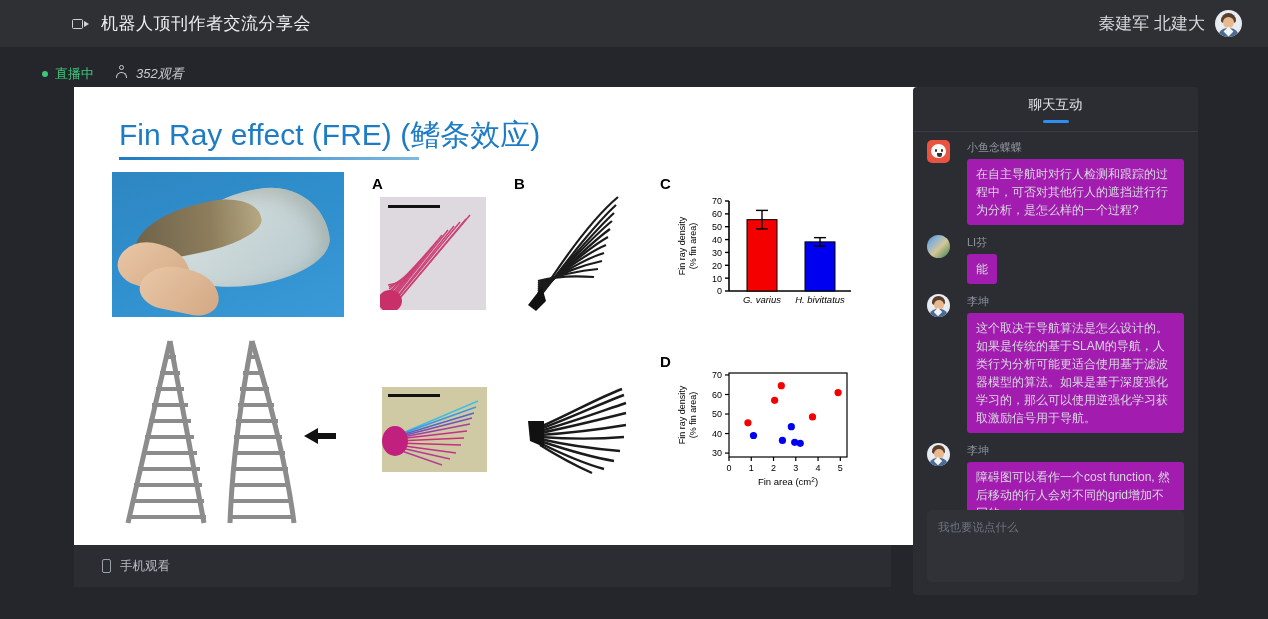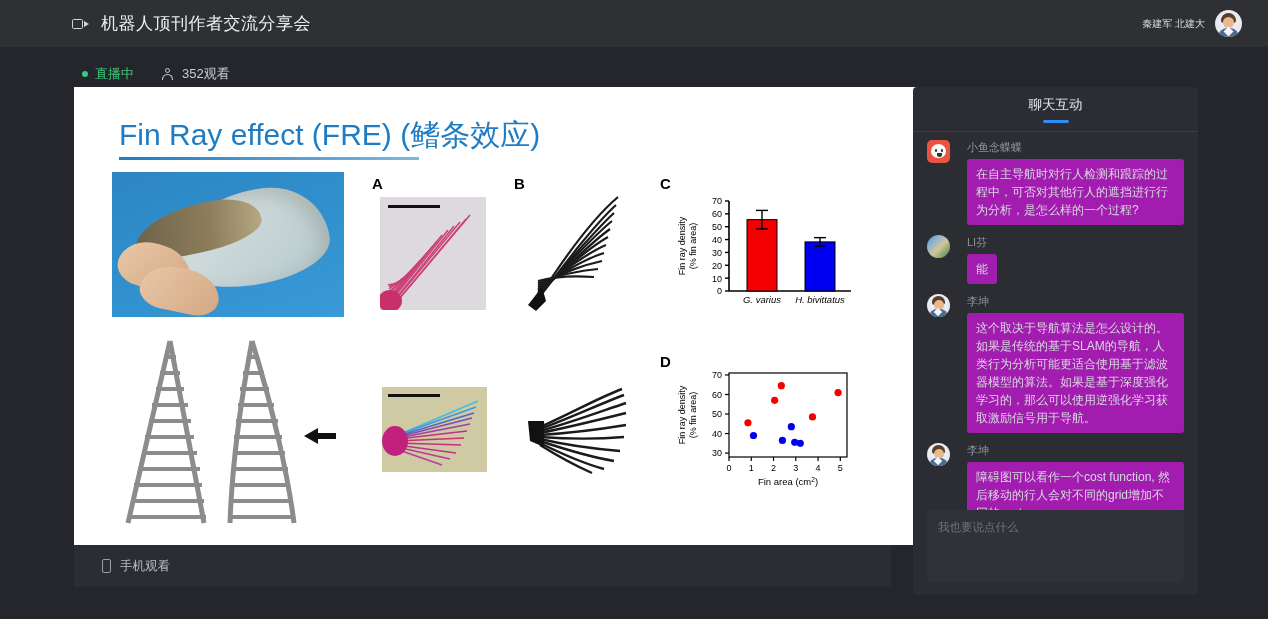--- a/index.html
+++ b/index.html
@@ -20,43 +20,43 @@
   }
   .topbar-left { display: flex; align-items: center; gap: 11px; }
   .cam-icon { width: 18px; height: 14px; position: relative; display: inline-block; }
   .cam-icon .body { position: absolute; left: 0; top: 2px; width: 11px; height: 10px;
      border: 1.5px solid #cfd2d6; border-radius: 1.5px; }
   .cam-icon .lens { position: absolute; left: 12px; top: 4px; width: 0; height: 0;
      border-top: 3px solid transparent; border-bottom: 3px solid transparent;
      border-left: 5px solid #cfd2d6; }
   .room-title { color: #eceff2; font-size: 17px; letter-spacing: .5px; font-family: Liberation Mono, monospace; }
   .topbar-right { margin-left: auto; display: flex; align-items: center; gap: 10px; }
-  .user-name { color: #d5d8dc; font-size: 10px; }
+  .user-name { color: #d5d8dc; font-size: 17px; }
   .avatar {
     width: 27px; height: 27px; border-radius: 50%;
     background: radial-gradient(circle at 50% 38%, #f2f4f7 0%, #e6e9ee 60%, #dfe3e9 100%);
     position: relative; overflow: hidden; flex: none;
   }
   .avatar .hair { position:absolute; left:6px; top:3px; width:15px; height:10px;
     background:#5b3f2d; border-radius: 8px 8px 3px 3px; }
   .avatar .face { position:absolute; left:8px; top:7px; width:11px; height:11px;
     background:#e8b98f; border-radius:50%; }
   .avatar .body2 { position:absolute; left:3px; top:18px; width:21px; height:12px;
     background:#4b6b93; border-radius:9px 9px 0 0; }
   .avatar .collar { position:absolute; left:10px; top:18px; width:7px; height:7px;
     background:#f3f5f8; transform: rotate(45deg); }
 
   
   .status-row {
-    display: flex; align-items: center; gap: 28px;
-    padding: 14px 0 0 82px; height: 40px;
+    display: flex; align-items: center; gap: 22px;
+    padding: 14px 0 0 42px; height: 40px;
   }
   .live-tag { display: flex; align-items: center; gap: 7px; color: #3cc87b; font-size: 13px; }
   .live-dot { width: 6px; height: 6px; border-radius: 50%; background: #3cc87b; }
-  .viewers { display: flex; align-items: center; gap: 9px; color: #c8ccd2; font-size: 13px; }
+  .viewers { display: flex; align-items: flex-start; gap: 9px; color: #c8ccd2; font-size: 13px; font-style: italic; }
   .person-icon { width: 11px; height: 13px; position: relative; display:inline-block; }
   .person-icon .head { position:absolute; left:3px; top:0; width:5px; height:5px;
      border:1.3px solid #c8ccd2; border-radius:50%; }
   .person-icon .shoulders { position:absolute; left:0; top:6.5px; width:11px; height:6px;
      border:1.3px solid #c8ccd2; border-bottom:none; border-radius:6px 6px 0 0; }
 
   
   .stage { display: flex; padding: 0 70px 0 74px; gap: 22px; align-items: flex-start; }
 
   

